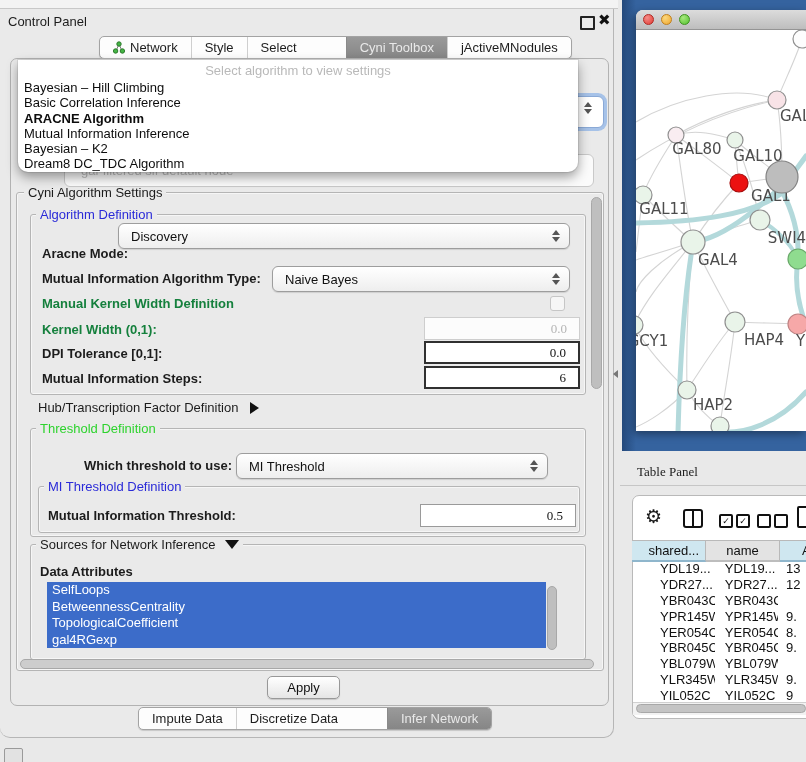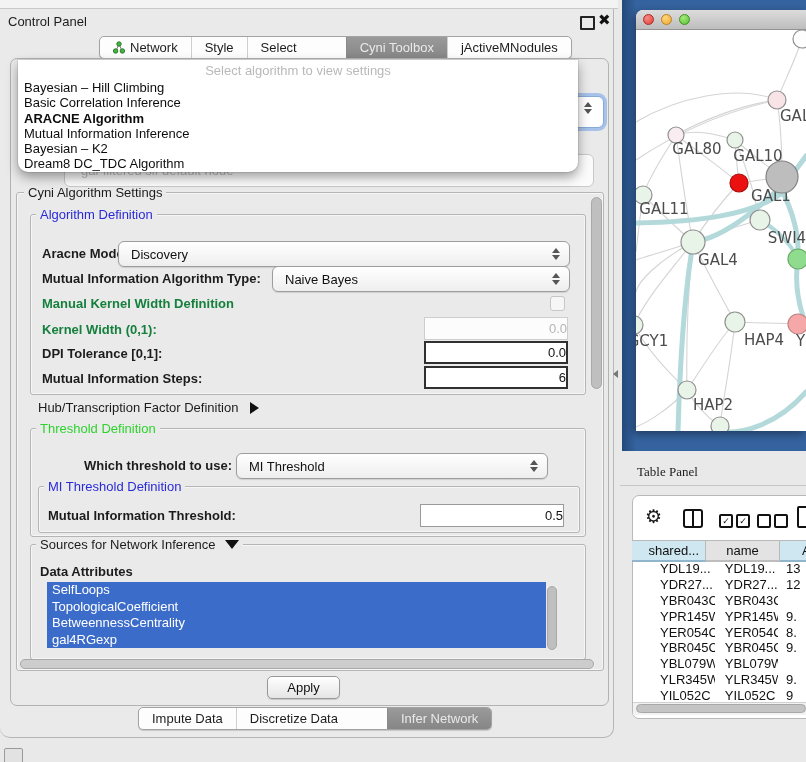--- a/index.html
+++ b/index.html
@@ -13,21 +13,21 @@
   .gbox{position:absolute;border:1px solid #b5b5b5;border-radius:3px;box-shadow:inset 0 0 0 1px rgba(255,255,255,.55);}
   .gtitle{position:absolute;background:#eaeaea;padding:0 4px;font-size:13px;white-space:nowrap;}
   
   .combo{position:absolute;background:linear-gradient(#ffffff,#eeeeee);border:1px solid #9d9d9d;border-radius:6px;display:flex;align-items:center;font-size:13px;color:#111;box-shadow:0 1px 1px rgba(0,0,0,.12);}
   .combo .cv{padding-left:12px;flex:1;}
   .spin{width:16px;display:flex;flex-direction:column;align-items:center;justify-content:center;gap:2px;margin-right:5px;}
   .spin i{display:block;width:0;height:0;border-left:4px solid transparent;border-right:4px solid transparent;}
   .spin .up{border-bottom:5px solid #555;}
   .spin .dn{border-top:5px solid #555;}
   
-  .field{position:absolute;background:#fff;font-size:13px;display:flex;align-items:center;justify-content:flex-end;padding-right:0;color:#111;}
+  .field{position:absolute;background:#fff;font-size:13px;display:flex;align-items:center;justify-content:flex-end;padding-right:12px;color:#111;font-family:Liberation Serif, serif;}
   .f-strong{border:2px solid #303030;}
   .f-light{border:1px solid #9a9a9a;}
   .f-dis{border:1px solid #cecece;background:#fcfcfc;color:#b5b5b5;}
   
   .tabstrip{position:absolute;display:flex;background:#fdfdfd;border:1px solid #a3a3a3;border-radius:5px;overflow:hidden;height:21px;box-shadow:0 1px 1px rgba(0,0,0,.15);}
   .seg{display:flex;align-items:center;gap:5px;padding:0 13px;font-size:13px;color:#1d1d1d;border-left:1px solid #cfcfcf;white-space:nowrap;cursor:default;}
   .seg:first-child{border-left:none;}
   .seg.sel{background:linear-gradient(#9a9a9a,#868686);color:#e9e9e9;border-left-color:#8a8a8a;margin-left:36px;}
   .neticon svg{display:block;}
   
@@ -126,21 +126,21 @@
 
   <div class="gbox" style="left:16px;top:192px;width:586px;height:477px;"></div>
   <div class="gtitle" style="left:24px;top:185px;color:#1c1c1c;">Cyni Algorithm Settings</div>
 
   <div class="sb" style="left:591px;top:197px;width:9px;height:190px;"></div>
 
   <div class="gbox" style="left:30px;top:214px;width:554px;height:179px;"></div>
   <div class="gtitle" style="left:36px;top:207px;color:#2a2ad8;">Algorithm Definition</div>
 
   <div class="abs t13 bold" style="left:42px;top:246px;">Aracne Mode:</div>
-  <div class="combo" style="left:118px;top:241px;width:450px;height:24px;gap:20px;">
+  <div class="combo" style="left:118px;top:223px;width:450px;height:24px;gap:20px;">
     <span class="cv">Discovery</span>
     <span class="spin">
         <i class="up"></i>
         <i class="dn"></i>
       </span>
   </div>
 
   <div class="abs t13 bold" style="left:42px;top:271px;">Mutual Information Algorithm Type:</div>
   <div class="combo" style="left:272px;top:266px;width:296px;height:24px;">
     <span class="cv">Naive Bayes</span>
@@ -185,22 +185,22 @@
   <div class="field f-light" style="left:420px;top:504px;width:142px;height:21px;">0.5</div>
 
   <div class="gbox" style="left:30px;top:544px;width:554px;height:114px;"></div>
   <div class="gtitle" style="left:36px;top:537px;color:#1c1c1c;">
     <span>Sources for Network Inference</span>
     <span class="tri-d" style="margin-left:6px;"></span>
   </div>
   <div class="abs t13 bold" style="left:40px;top:564px;">Data Attributes</div>
   <div class="abs" id="attr-list" style="left:47px;top:582px;width:499px;background:#fff;">
       <div class="attr-item">SelfLoops</div>
+      <div class="attr-item">BetweennessCentrality</div>
       <div class="attr-item">TopologicalCoefficient</div>
-      <div class="attr-item">BetweennessCentrality</div>
       <div class="attr-item">gal4RGexp</div>
     </div>
   <div class="sb" style="left:547px;top:586px;width:8px;height:62px;"></div>
   <div class="sb" style="left:20px;top:659px;width:572px;height:8px;background:#cdcdcd;"></div>
 
   <div class="btn" style="left:267px;top:676px;width:71px;height:21px;">Apply</div>
 
   <div class="tabstrip" style="left:138px;top:707px;" id="bottom-tabs">
       <div class="seg">
         <span>Impute Data</span>

